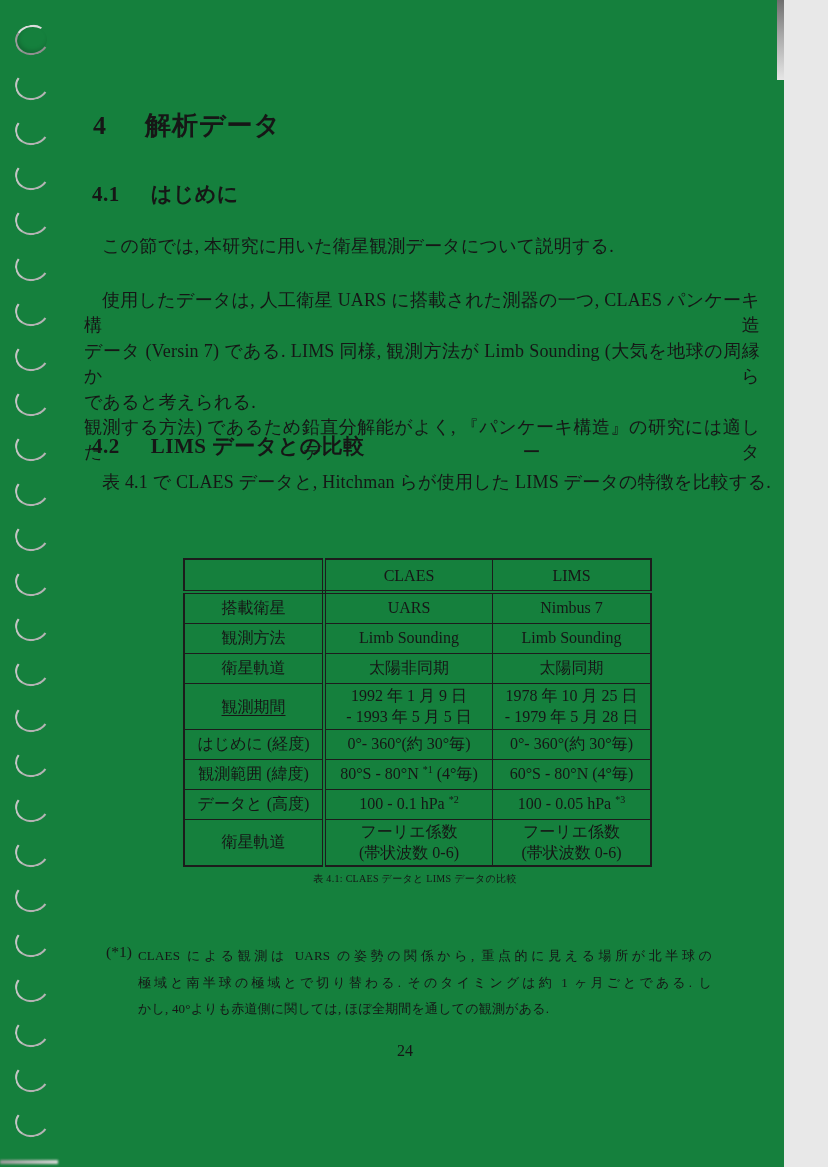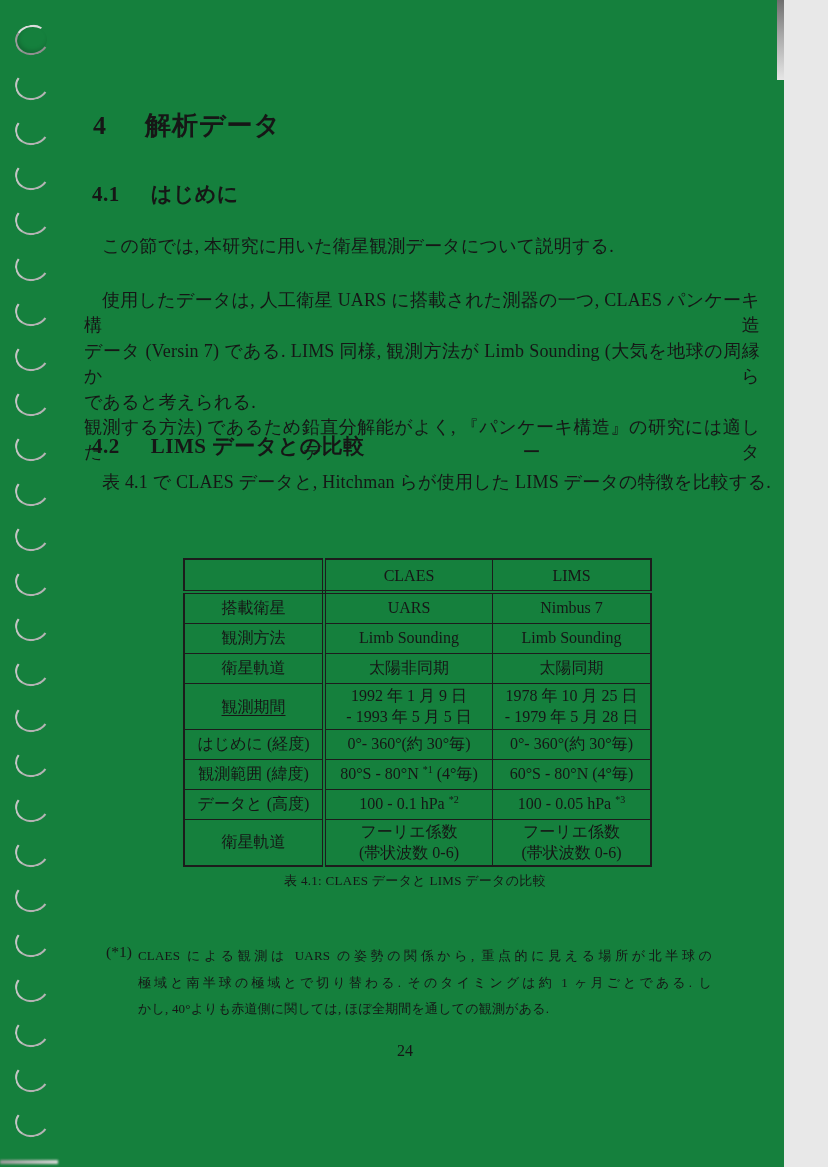--- a/index.html
+++ b/index.html
@@ -73,21 +73,21 @@
   table.cmp thead th{border-bottom:4px double #1c1c1c;height:26px;}
   table.cmp td{height:25px;}
   table.cmp .c0{width:137px;border-right:4px double #1c1c1c;}
   table.cmp .c1{width:166px;}
   table.cmp .c2{width:157px;}
   table.cmp td div{line-height:20.5px;}
   table.cmp sup{font-size:10px;line-height:0;}
   .ul{text-decoration:underline;text-underline-offset:3px;}
   .caption{
     position:absolute;left:183px;top:872px;width:464px;
-    text-align:center;font-size:13px;letter-spacing:.3px;
+    text-align:center;font-size:10px;letter-spacing:.3px;
   }
   .fn-marker{
     position:absolute;left:106px;top:943px;font-size:15.5px;
   }
   .fn-lines{
     position:absolute;left:138px;top:943px;width:574px;
     font-size:13px;line-height:26.5px;letter-spacing:.2px;
   }
   .fn-lines .jfull{white-space:normal;}
   .fn-lines div{white-space:nowrap;}

